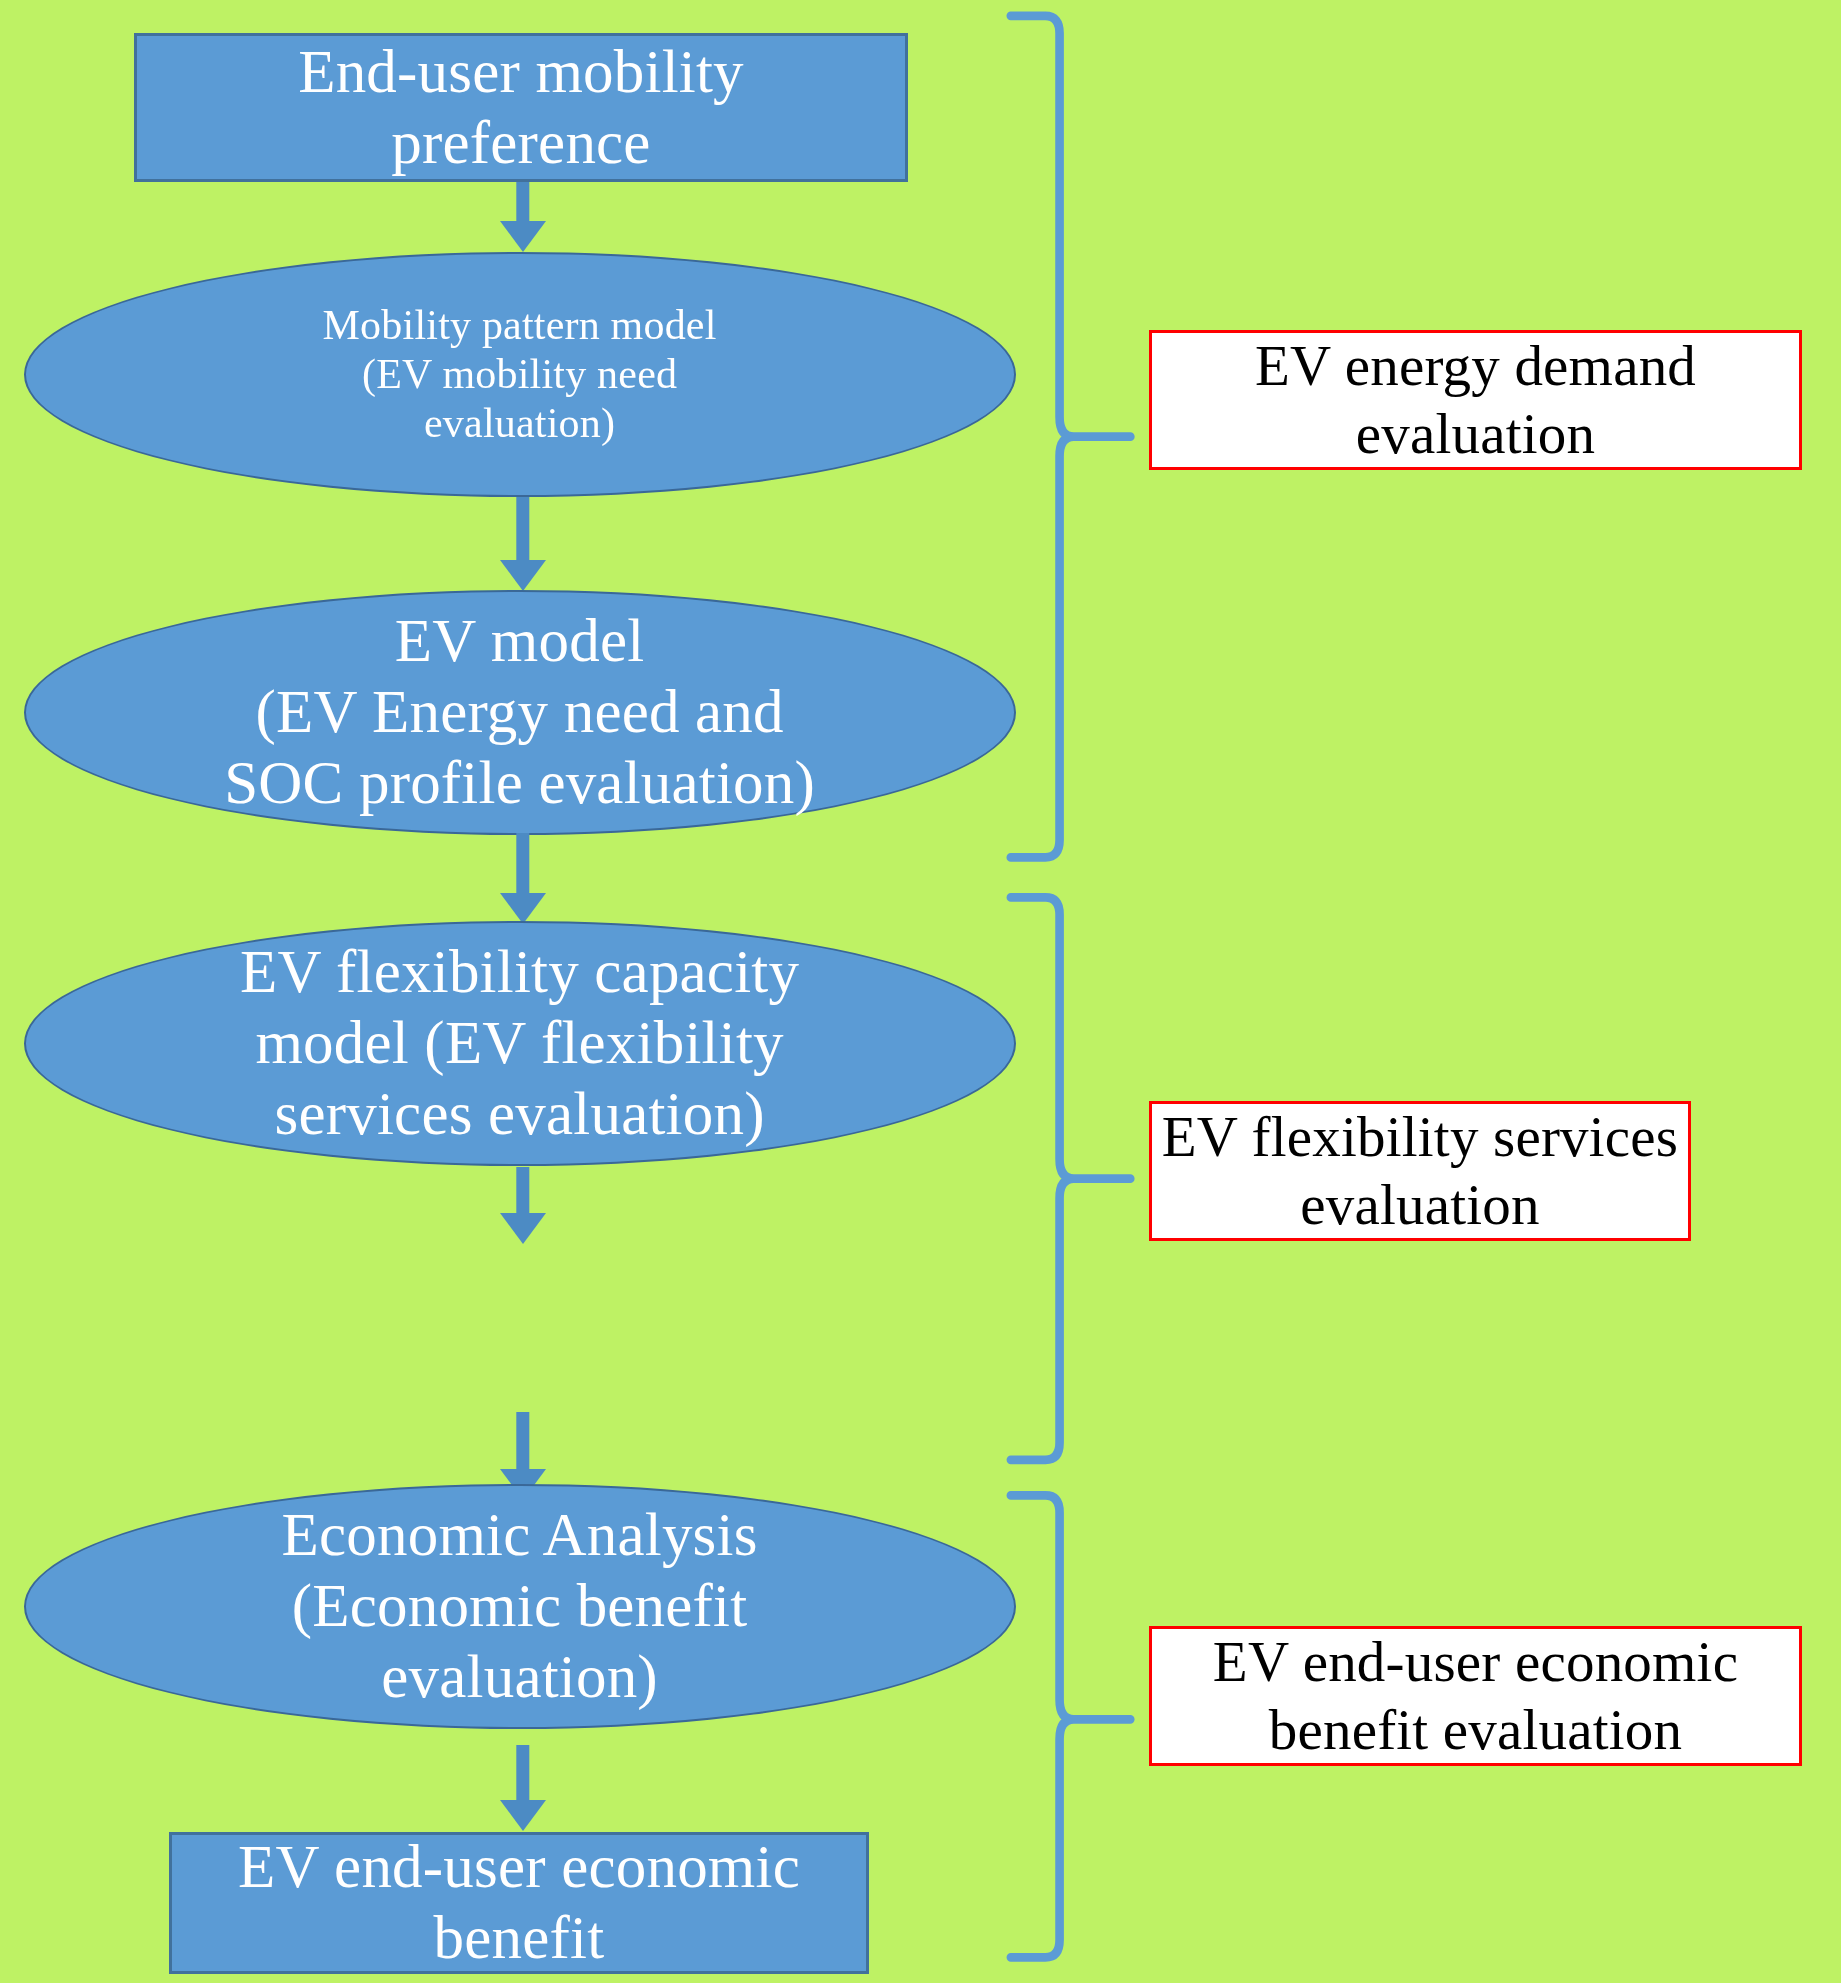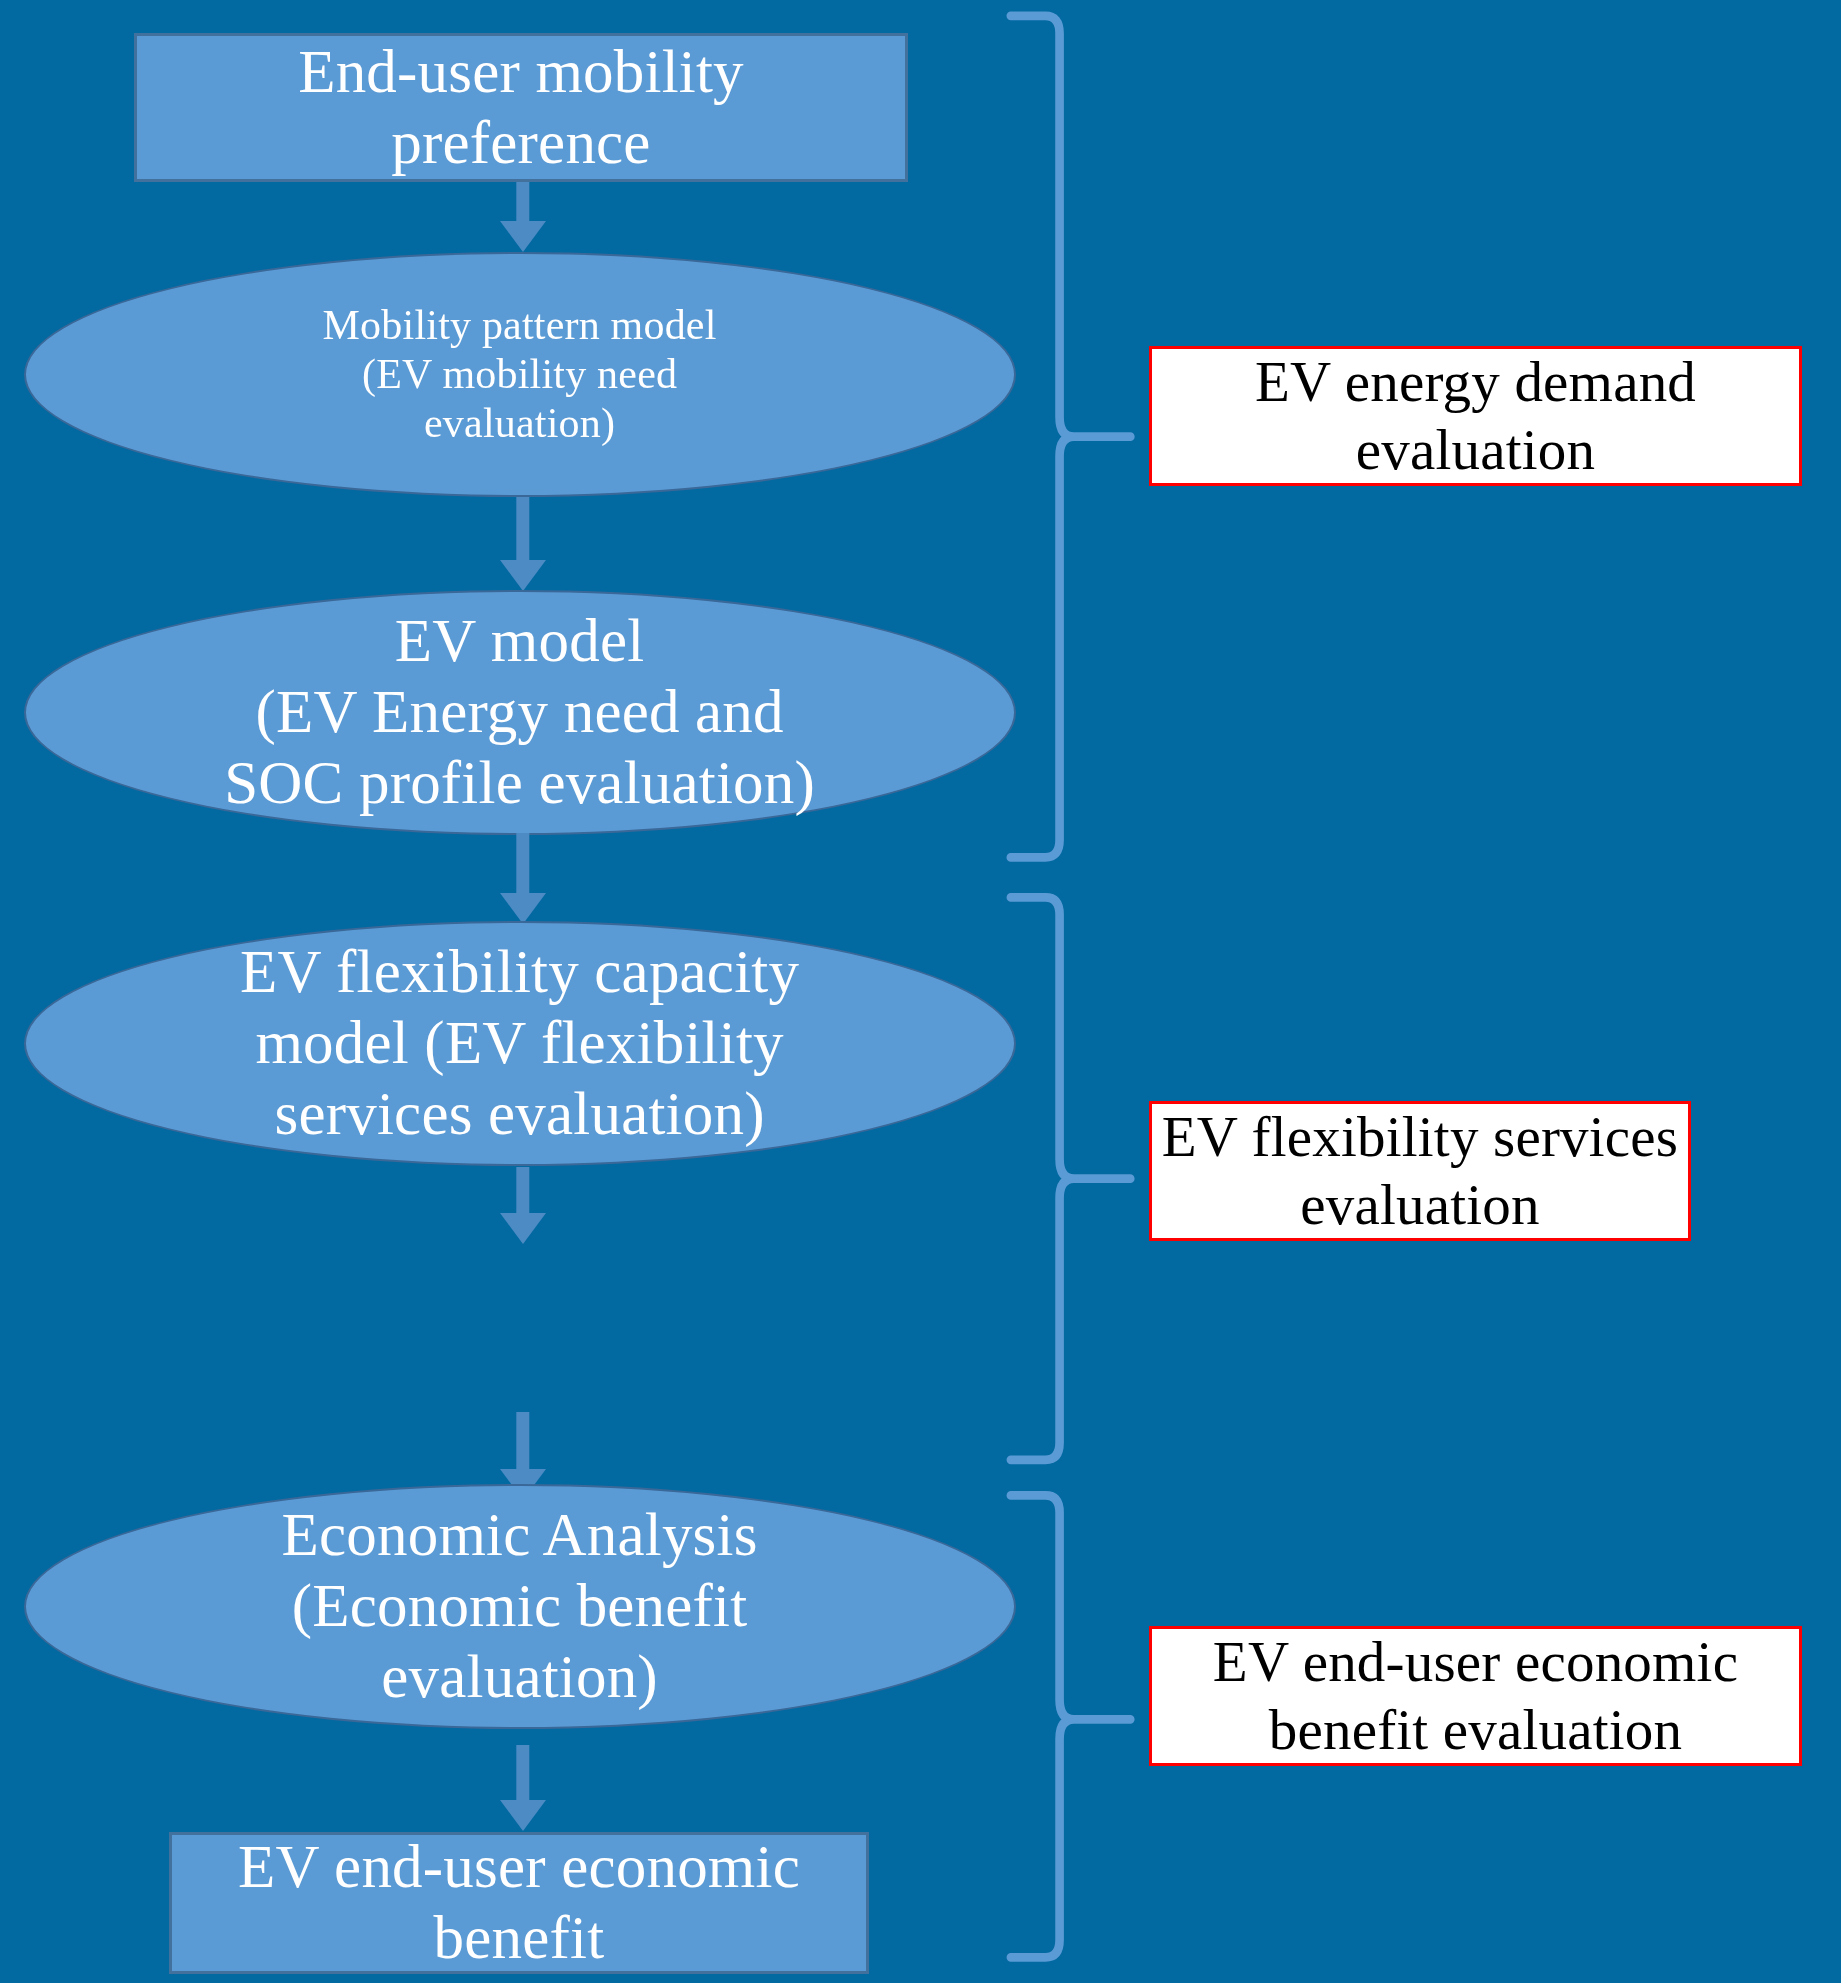--- a/index.html
+++ b/index.html
@@ -5,21 +5,21 @@
 <style>
   html, body {
     margin: 0;
     padding: 0;
     background: #ffffff;
   }
   #stage {
     position: relative;
     width: 1842px;
     height: 1983px;
-    background: #0369a1;
+    background: #bef264;
     overflow: hidden;
     font-family: "Liberation Serif", "DejaVu Serif", serif;
   }
 
   
   .node {
     position: absolute;
     box-sizing: border-box;
     display: flex;
     align-items: center;
@@ -188,21 +188,21 @@
                Q 78 297 96 297
                L 168 297
                L 96 297
                Q 78 297 78 322
                L 78 578
                Q 78 600 60 600
                L 16 600" stroke="#5B9BD5" stroke-width="11" stroke-linecap="round" stroke-linejoin="round" fill="none"></path>
     </svg>
   </div>
 
-  <div class="callout" style="left:1149px; top:346px; width:653px; height:140px; font-size:57px;">EV energy demand
+  <div class="callout" style="left:1149px; top:330px; width:653px; height:140px; font-size:57px;">EV energy demand
 evaluation</div>
 
   <div class="callout" style="left:1149px; top:1101px; width:542px; height:140px; font-size:57px;">EV flexibility services
 evaluation</div>
 
   <div class="callout" style="left:1149px; top:1626px; width:653px; height:140px; font-size:57px;">EV end-user economic
 benefit evaluation</div>
 
 </div>
 

